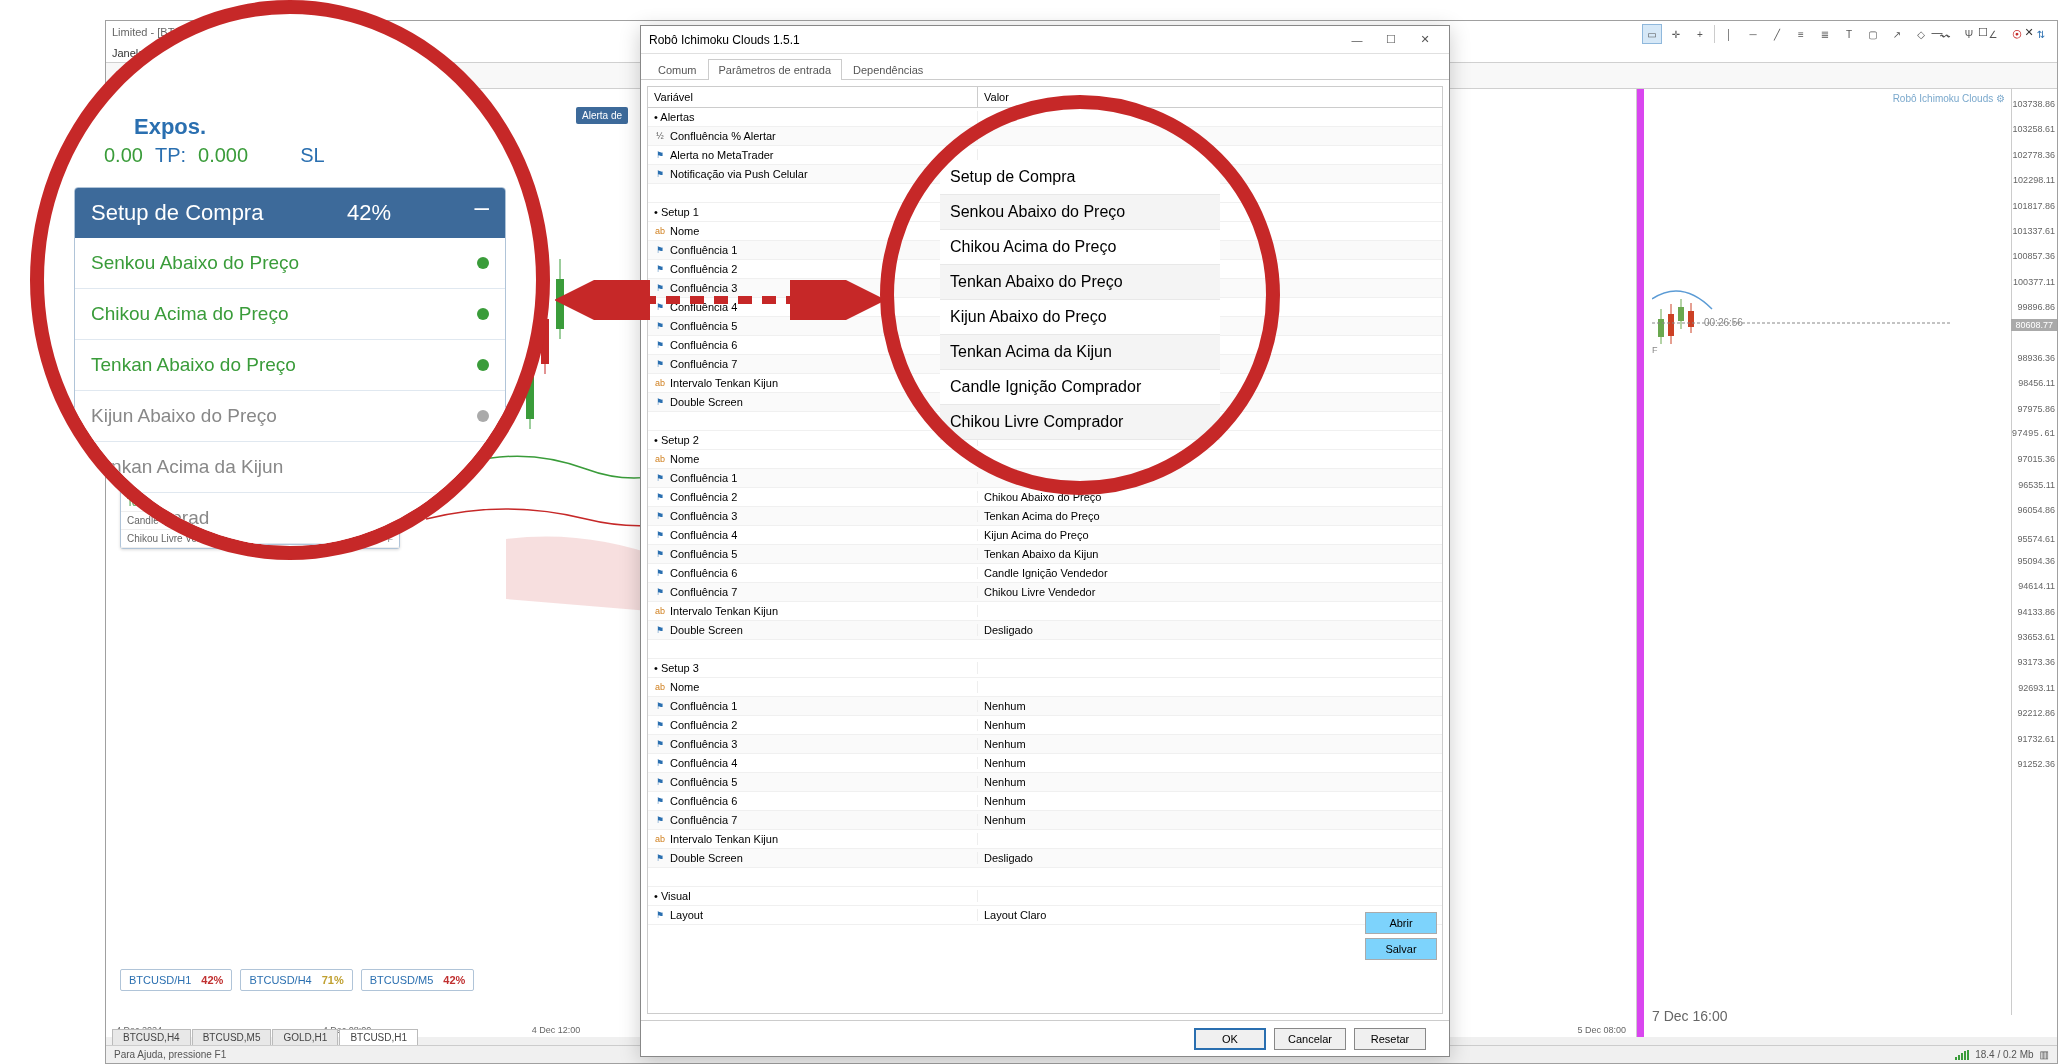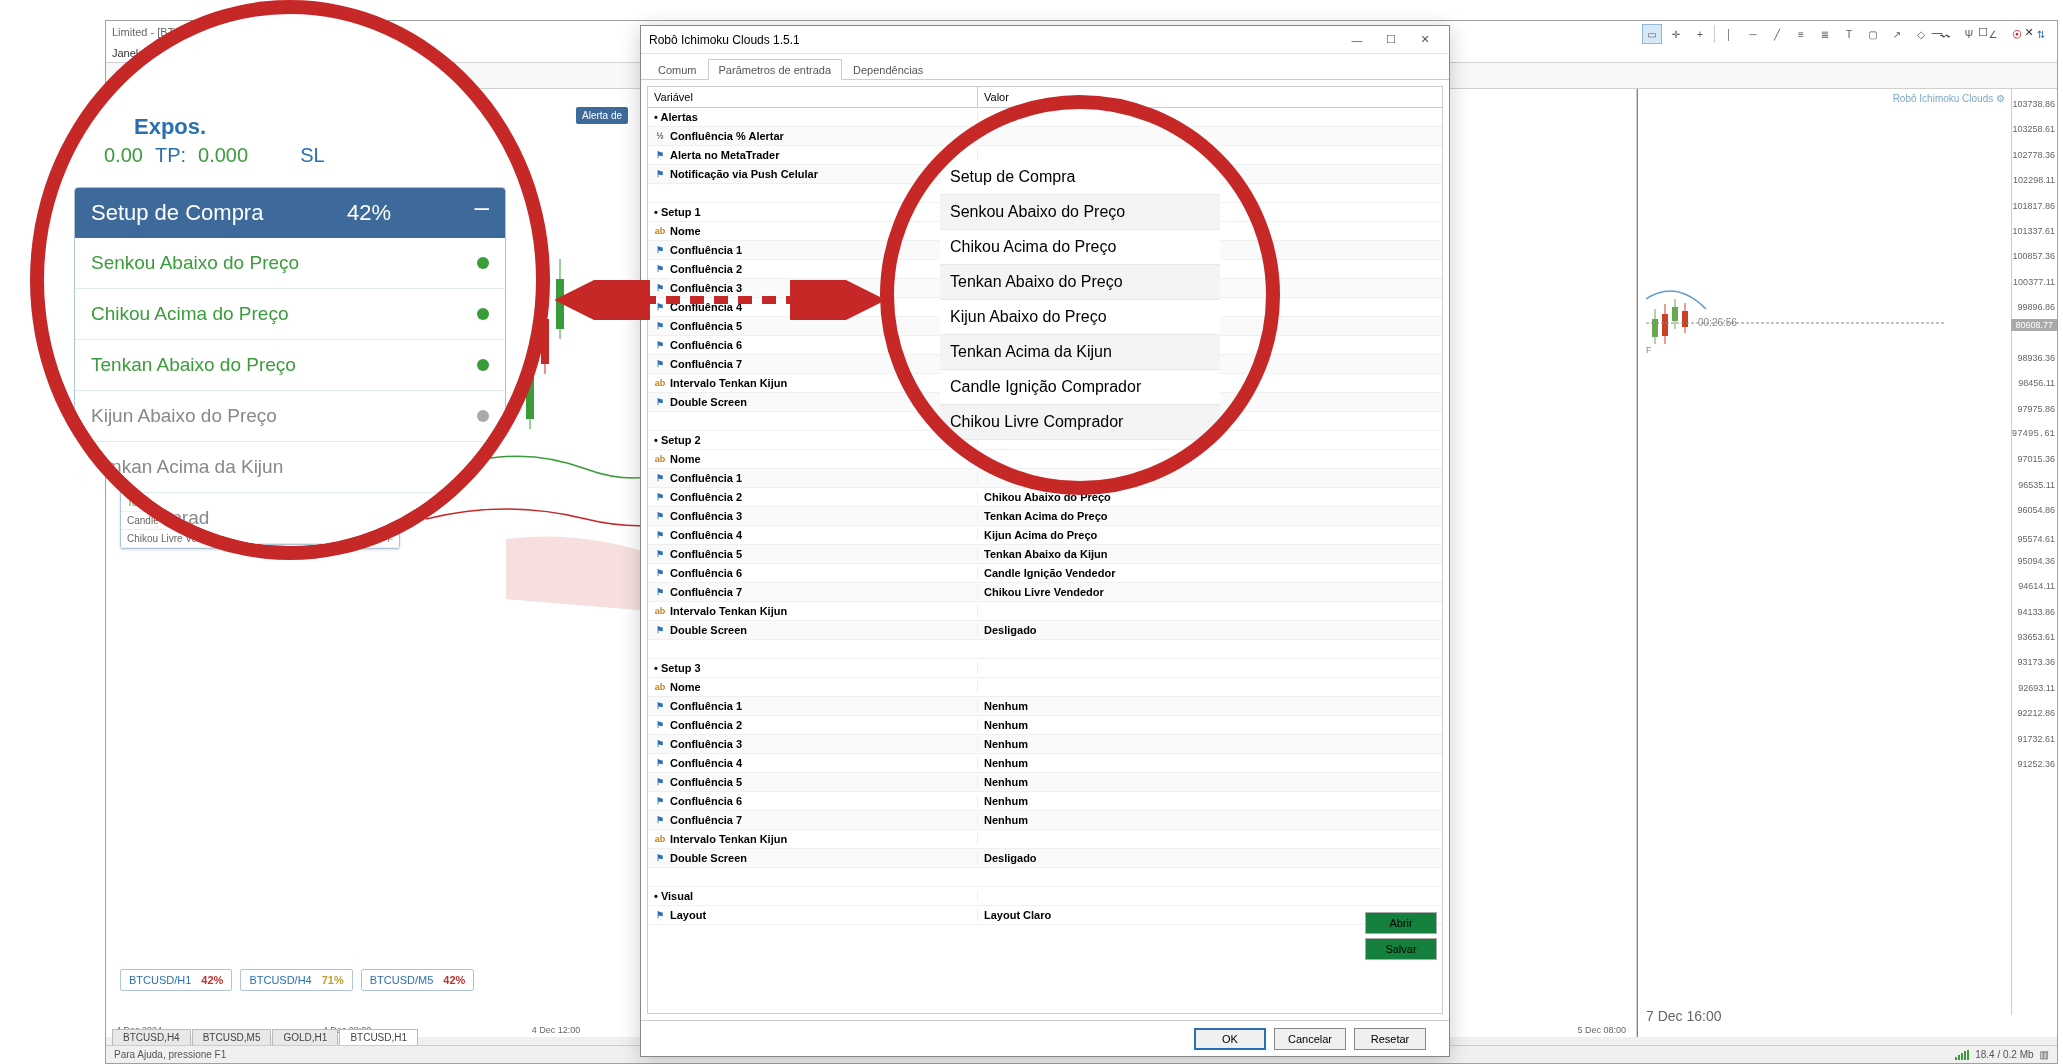--- a/index.html
+++ b/index.html
@@ -15,21 +15,21 @@
 .toolbar { height:26px; background:#f8f8f8; border-bottom:1px solid #d0d0d0; display:flex; align-items:center; gap:6px; padding:0 6px; font-size:10px; color:#555;}
 .tf-btn { padding:2px 4px; color:#2a6fb0; }
 .tool-sep{ width:1px; height:18px; background:#ccc;}
 .right-toolbar { position:absolute; right:6px; top:0; display:flex; gap:4px; align-items:center; height:26px;}
 .icon-btn { width:20px; height:20px; display:flex; align-items:center; justify-content:center; border:1px solid transparent; color:#555;}
 .icon-btn.sel{ background:#d6e8f7; border-color:#8fb8dc;}
 
 
 .chart-area { position:absolute; left:0; top:68px; right:0; bottom:26px; background:#fff; display:flex;}
 .chart-left { flex:1; position:relative; border-right:1px solid #ccc; overflow:hidden;}
-.chart-right { width:420px; position:relative; border-left:1px solid #d946ef;}
+.chart-right { width:420px; position:relative; border-left:7px solid #d946ef;}
 .price-axis { position:absolute; right:0; top:0; bottom:22px; width:46px; border-left:1px solid #ccc; background:#fff; font-size:9px; color:#666; }
 .price-tick { position:absolute; right:2px; }
 .chart-title { position:absolute; top:4px; right:52px; color:#7aa8cc; font-size:10px;}
 
 
 .bottom-tabs { position:absolute; left:6px; bottom:18px; display:flex; gap:1px; font-size:10px;}
 .btab { padding:2px 10px; background:#e8e8e8; border:1px solid #bbb; border-bottom:none; color:#444;}
 .btab.active{ background:#fff;}
 .status-bar { position:absolute; left:0; bottom:0; right:0; height:18px; background:#f0f0f0; border-top:1px solid #ccc; display:flex; align-items:center; justify-content:space-between; padding:0 8px; font-size:10px; color:#555;}
 .status-right{ display:flex; align-items:center; gap:6px;}
@@ -57,29 +57,29 @@
 .dlg-ctrls{display:flex;gap:2px;}
 .dlg-ctrl{width:32px;height:24px;display:flex;align-items:center;justify-content:center;color:#555;}
 .dlg-tabs{height:26px;display:flex;align-items:flex-end;padding-left:6px;border-bottom:1px solid #ccc;font-size:11px;}
 .dlg-tab{padding:4px 10px;border:1px solid transparent;border-bottom:none;color:#555;margin-bottom:-1px;}
 .dlg-tab.active{background:#fff;border-color:#ccc;border-top:1px solid #ccc;}
 .dlg-body{flex:1;display:flex;overflow:auto;position:relative;}
 .param-table{flex:1;border:1px solid #ccc;margin:6px;font-size:11px;}
 .param-head{display:flex;background:#fff;border-bottom:1px solid #ccc;position:sticky;top:0;}
 .ph-col1{width:330px;padding:4px 6px;border-right:1px solid #ccc;}
 .ph-col2{flex:1;padding:4px 6px;}
-.param-rows{max-height:920px;overflow:auto;font-weight:bold;}
+.param-rows{max-height:920px;overflow:auto;}
 .p-row{display:flex;align-items:center;height:19px;border-bottom:1px solid #f0f0f0;}
 .p-row:nth-child(even){background:#fafafa;}
 .p-row.section{background:#fff;}
 .p-c1{width:330px;padding:0 6px;border-right:1px solid #eee;display:flex;align-items:center;gap:4px;}
 .p-c2{flex:1;padding:0 6px;}
 .p-icon{width:12px;height:12px;display:inline-flex;align-items:center;justify-content:center;font-size:9px;}
 .side-btns{position:absolute;right:12px;bottom:60px;display:flex;flex-direction:column;gap:4px;}
-.side-btn{width:72px;height:22px;border:1px solid #aaa;background:#15803d;font-size:11px;}
+.side-btn{width:72px;height:22px;border:1px solid #aaa;background:#7dd3fc;font-size:11px;}
 .dlg-footer{height:36px;border-top:1px solid #ccc;display:flex;justify-content:flex-end;align-items:center;gap:8px;padding:0 23px;}
 .dlg-btn{min-width:72px;height:22px;border:1px solid #888;background:#f0f0f0;font-size:11px;}
 .dlg-btn.primary{border:2px solid #2a6fb0;}
 
 
 .magnifier{position:absolute;left:30px;top:0;width:520px;height:560px;}
 .mag-circle{position:absolute;left:0;top:0;width:520px;height:560px;border:14px solid #c62828;border-radius:50%;background:#fff;overflow:hidden;}
 .mag-content{position:absolute;left:30px;top:100px;right:30px;}
 .mag-top{display:flex;gap:20px;color:#2a6fb0;font-size:22px;padding-left:60px;}
 .setup-panel{margin-top:20px;border:1px solid #b0c4d8;border-radius:4px;overflow:hidden;}

